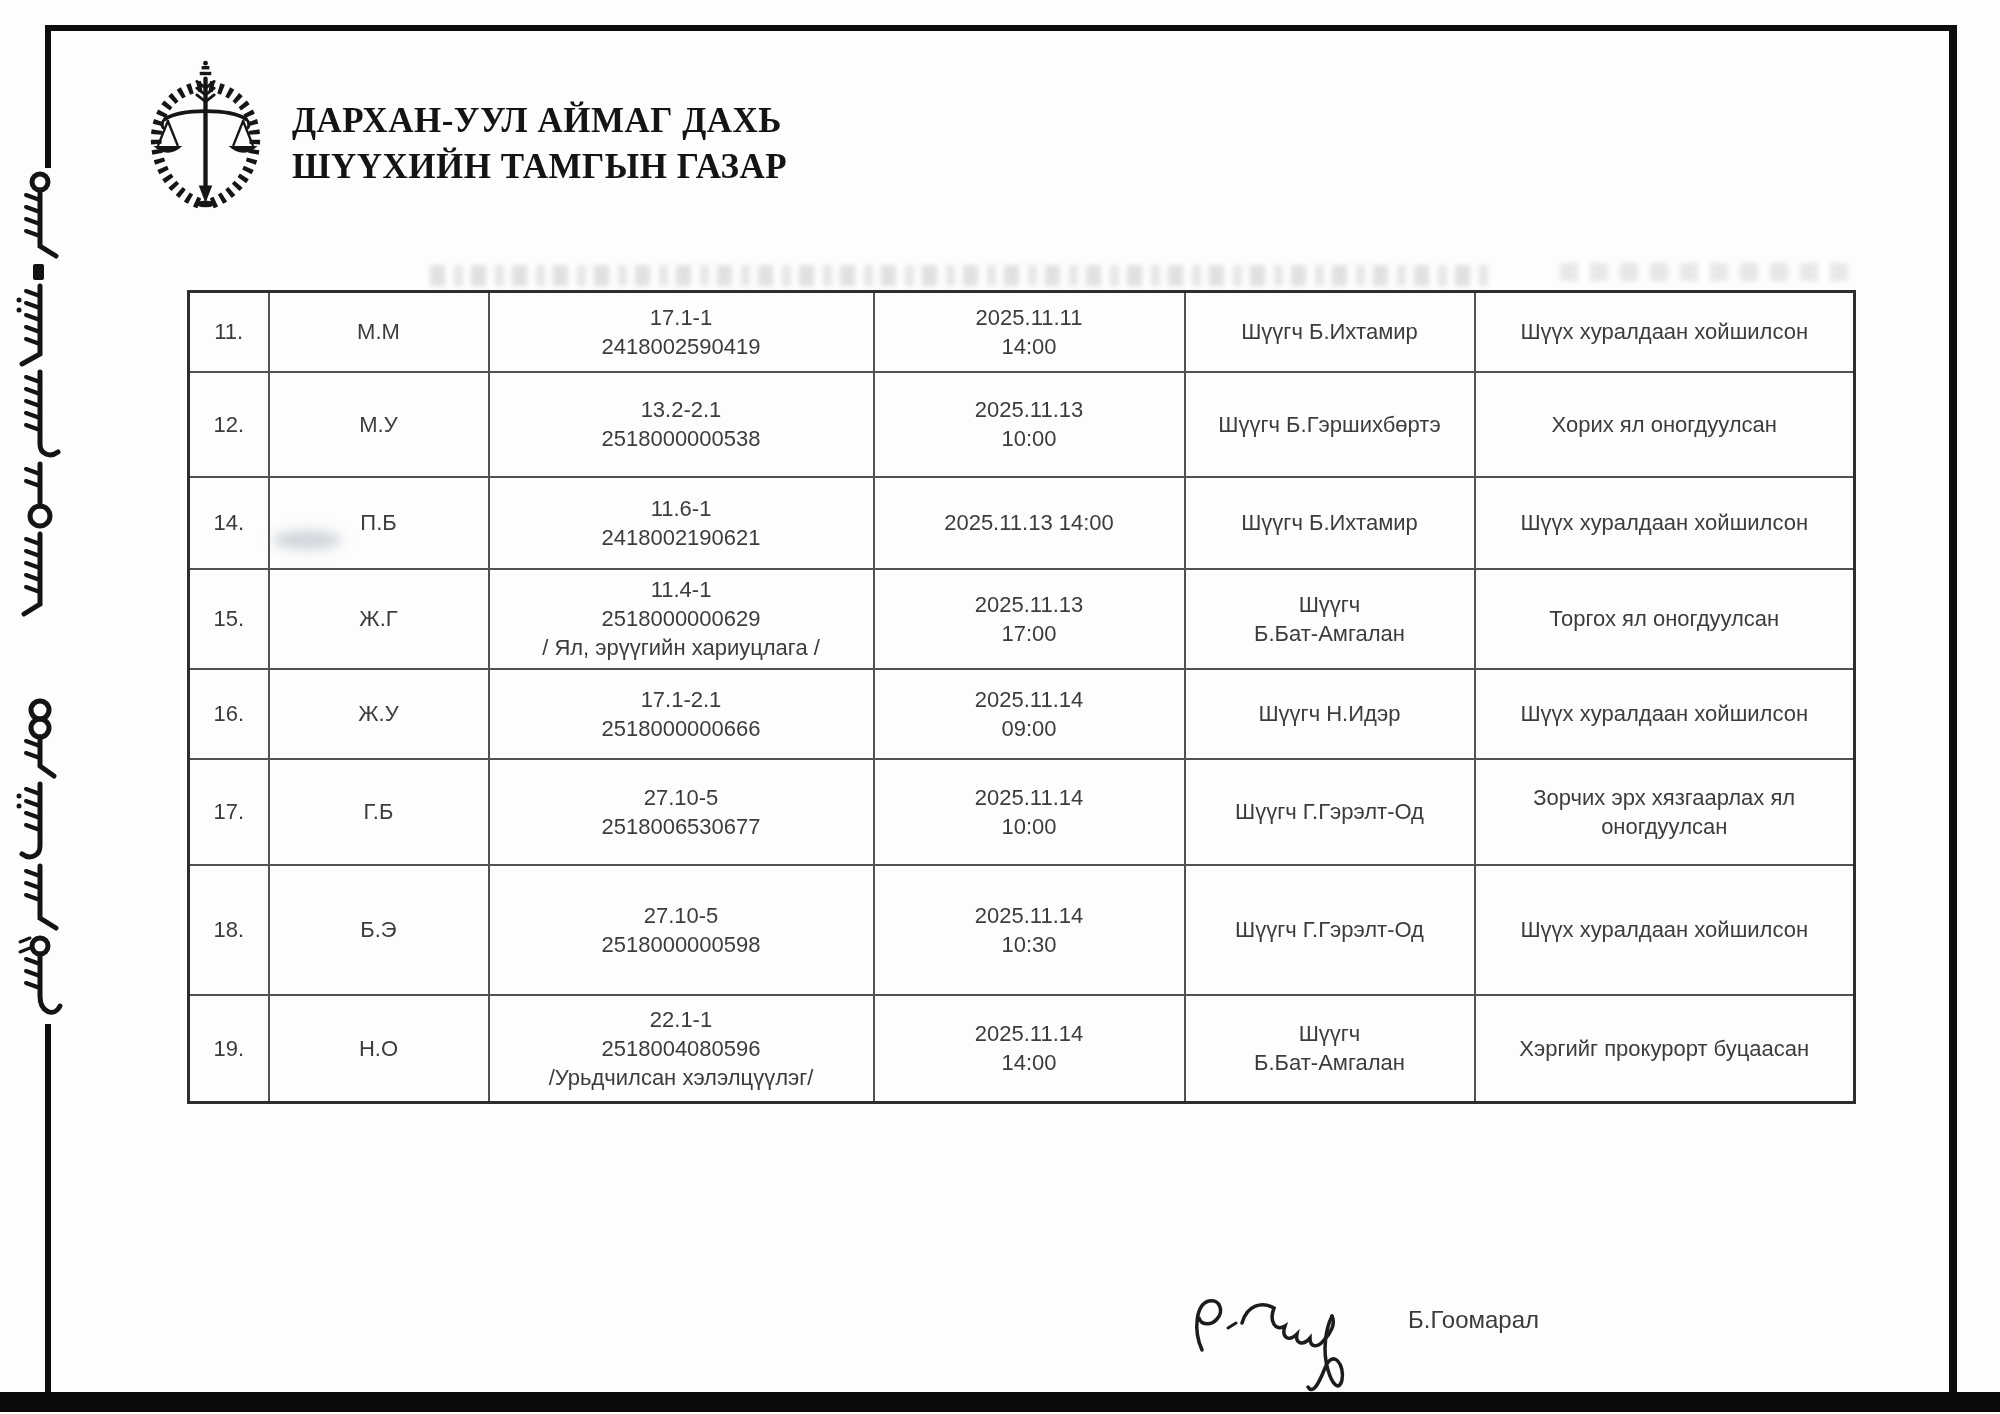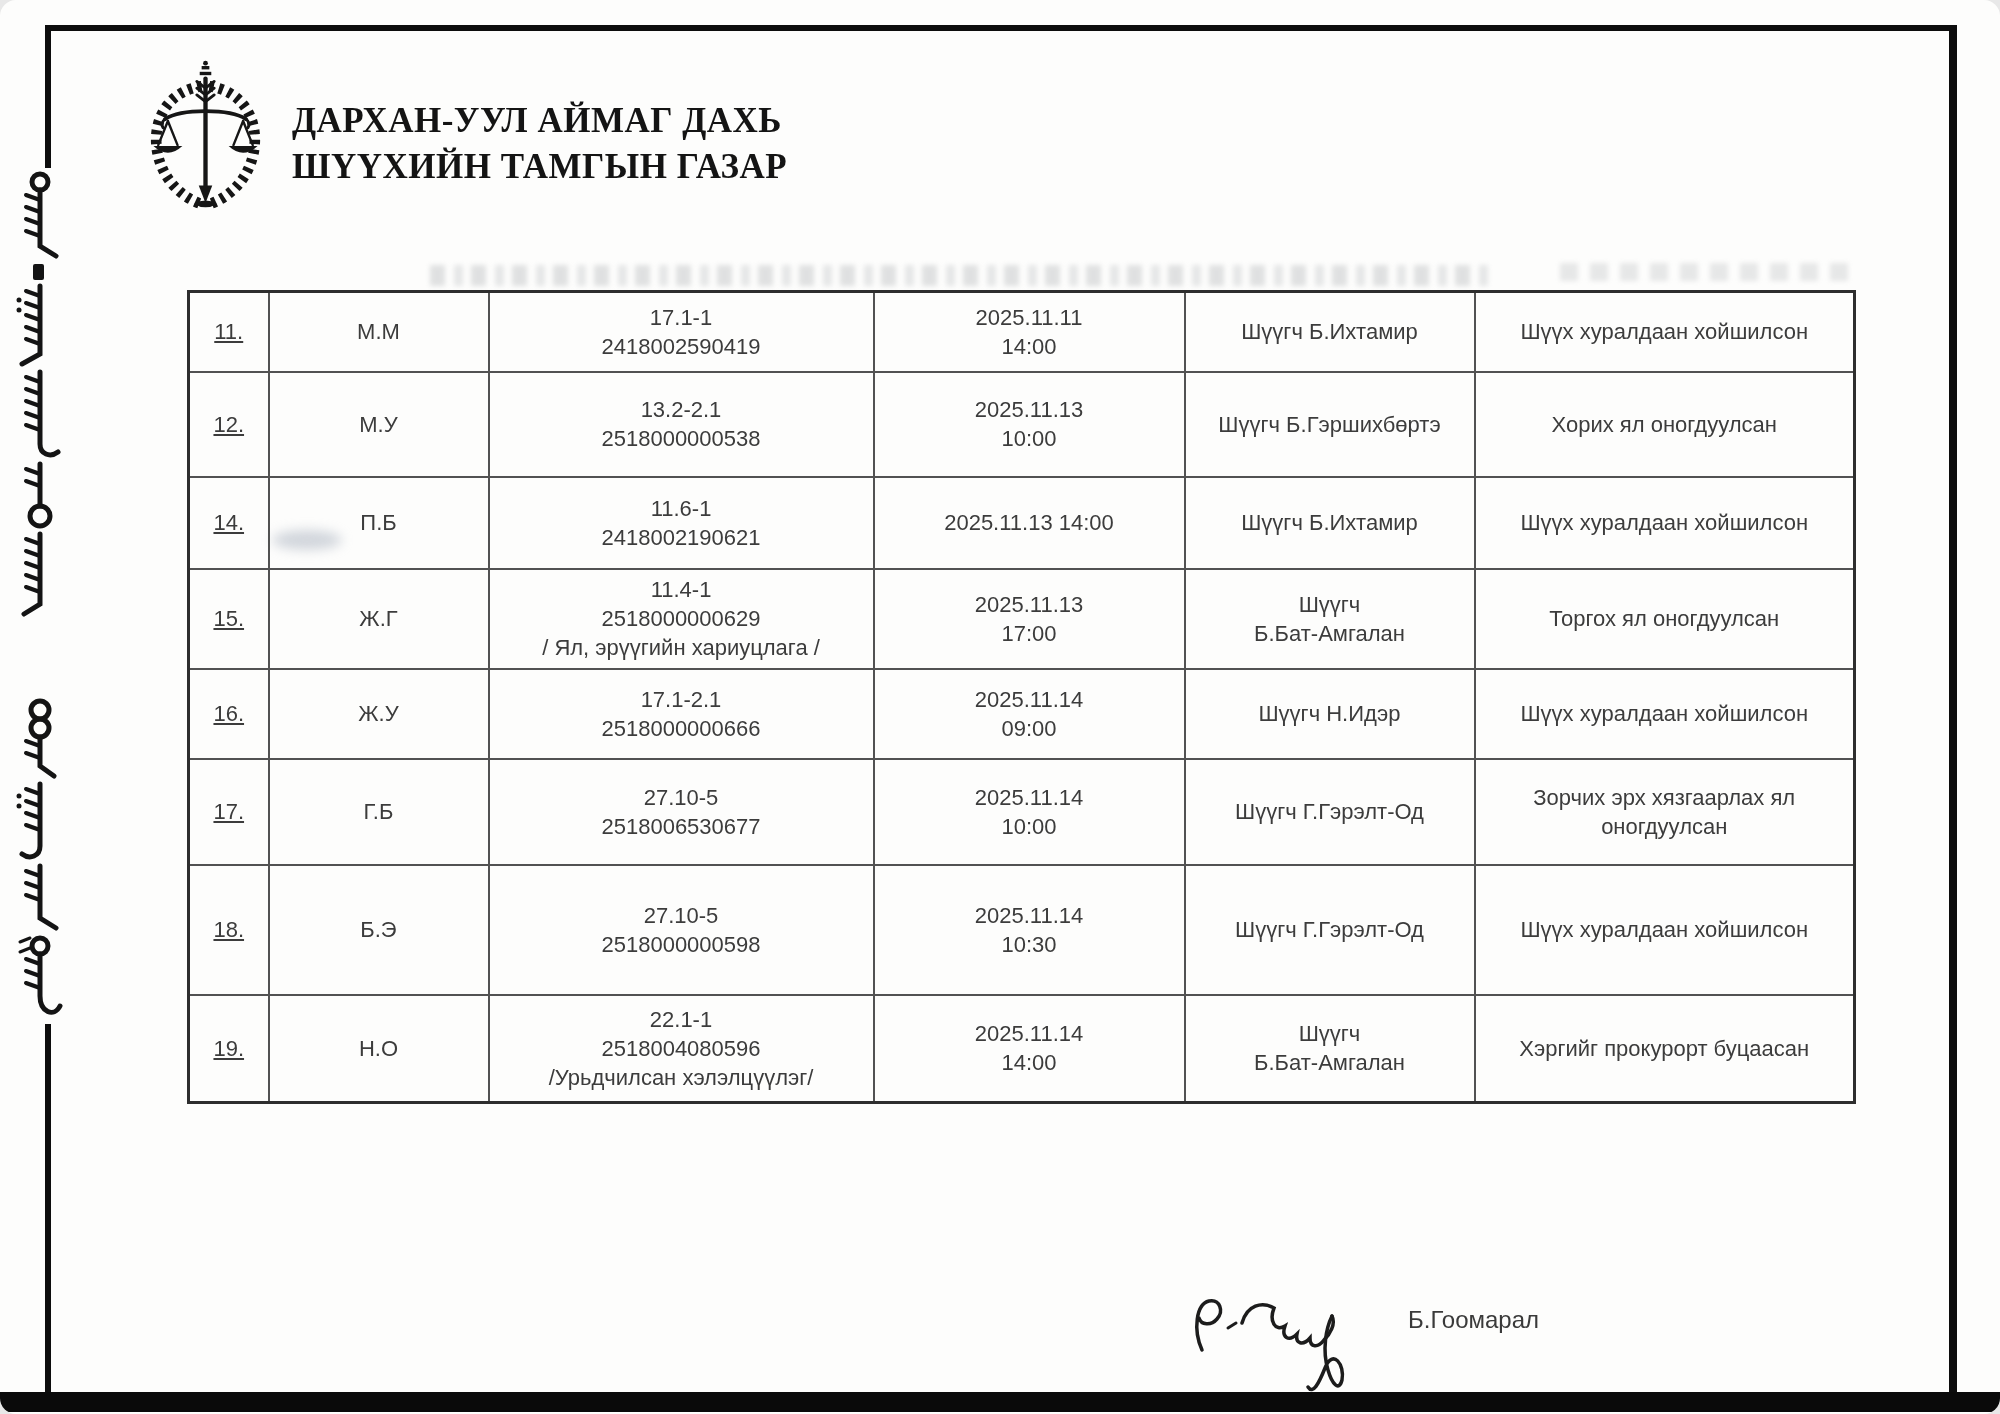--- a/index.html
+++ b/index.html
@@ -1,17 +1,17 @@
 <!DOCTYPE html>
 <html><head>
 <meta charset="utf-8">
 <style>
   html,body{margin:0;padding:0;background:#e8e8e8;}
   .page{position:relative;width:2000px;height:1414px;background:#fdfdfc;overflow:hidden;
-        font-family:"Liberation Sans",sans-serif;color:#3d3d3d;border-radius:16px;}
+        font-family:"Liberation Sans",sans-serif;color:#3d3d3d;}
   .abs{position:absolute;}
   
   .frame{background:#0d0d0d;}
   .frame-top{left:45px;top:25px;width:1912px;height:6px;}
   .frame-right{left:1949px;top:25px;width:8px;height:1369px;}
   .frame-left-upper{left:45px;top:25px;width:6px;height:143px;}
   .frame-left-lower{left:45px;top:1024px;width:6px;height:370px;}
   .bottom-band{left:0;top:1392px;width:2000px;height:20px;background:#0a0a0a;}
   
   .org-name{left:292px;top:98px;font-family:"Liberation Serif",serif;font-weight:bold;
@@ -21,21 +21,21 @@
           background:repeating-linear-gradient(90deg,#8d9296 0 15px,transparent 15px 24px,#a3a8ac 24px 33px,transparent 33px 41px);}
   .ghost2{left:1560px;top:263px;width:300px;height:18px;opacity:.2;filter:blur(2.5px);
           background:repeating-linear-gradient(90deg,#8d9296 0 18px,transparent 18px 30px);}
   .smudge{left:272px;top:530px;width:70px;height:20px;background:#aeb6c2;border-radius:50%;
           filter:blur(6px);opacity:.55;}
   
   table.hearings{position:absolute;left:187px;top:290px;border-collapse:collapse;table-layout:fixed;
                  border:3px solid #2e2e2e;}
   table.hearings td{border:2px solid #525252;vertical-align:middle;text-align:center;
                     font-size:22px;line-height:29px;color:#3c3c3c;padding:4px 10px;overflow:hidden;}
-  td.c-no{text-align:right;padding-right:12px;font-size:21px;text-decoration:underline;}
+  td.c-no{text-align:right;padding-right:12px;font-size:21px;}
   td.c-result{padding:4px 28px;}
   .cl:empty{display:none;}
   
   .footer-label{left:500px;top:1333px;font-size:24px;color:#3a3a3a;}
   .signer-name{left:1408px;top:1306px;font-size:24px;color:#3a3a3a;}
   svg{display:block;}
 </style>
 </head>
 <body>
 

